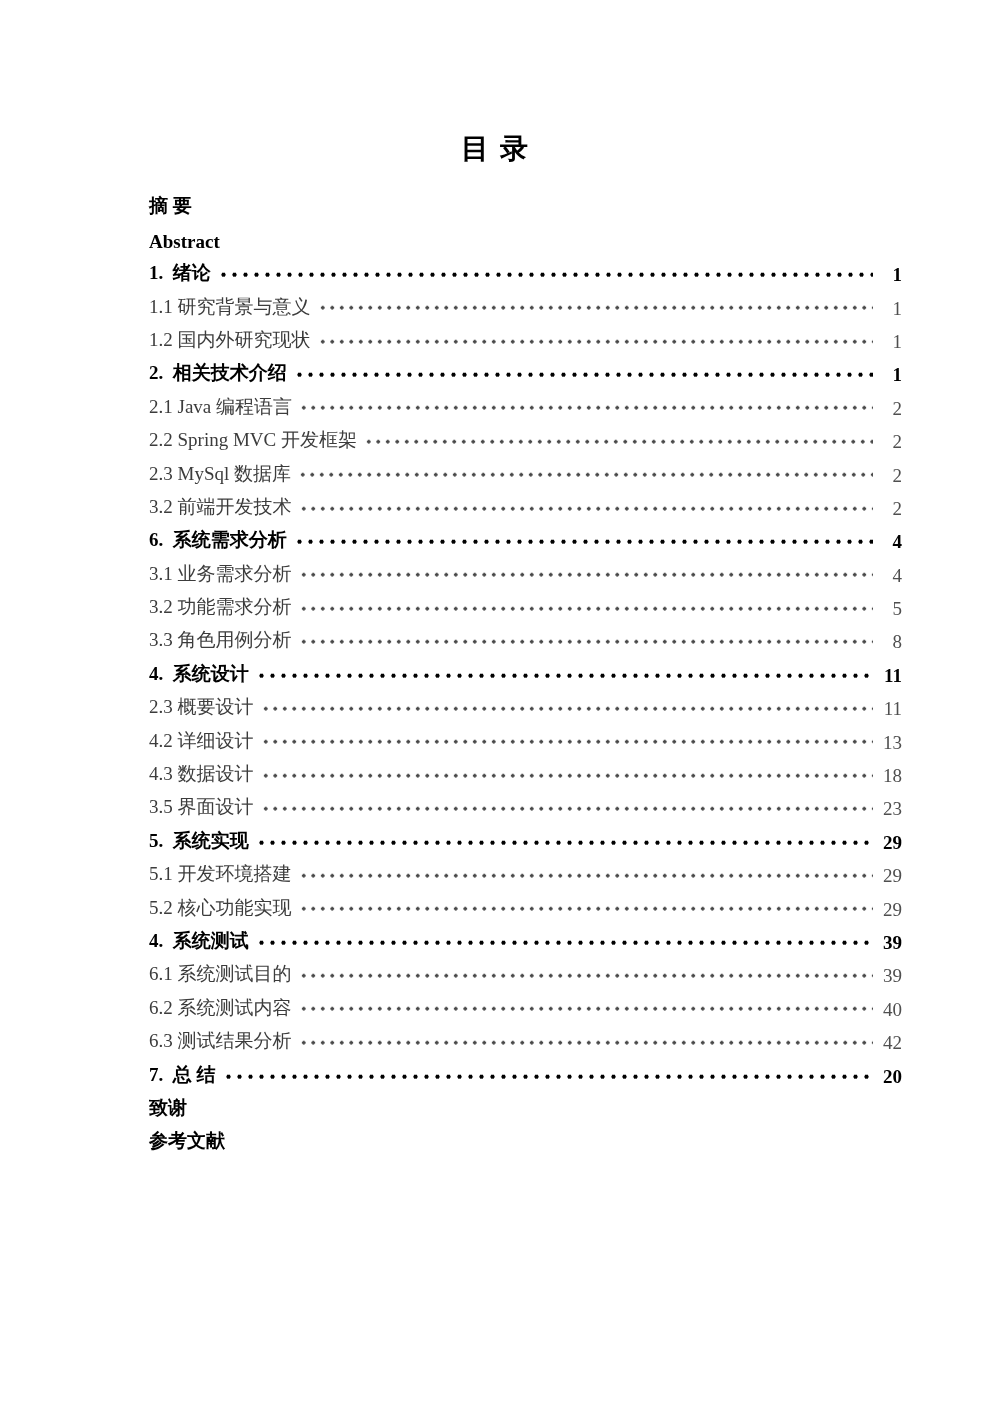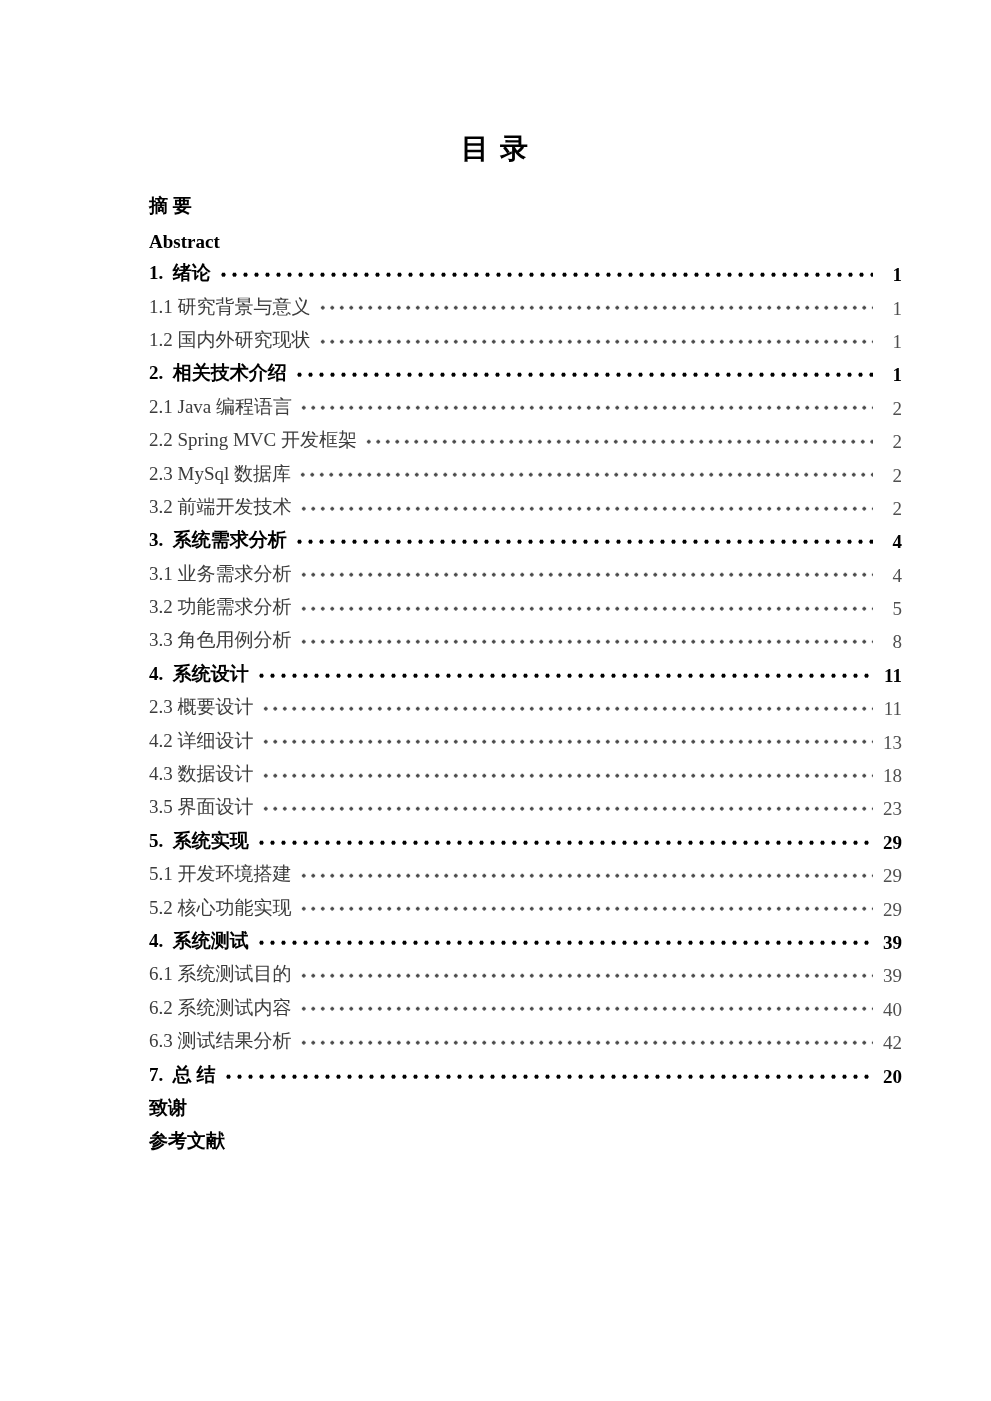--- a/index.html
+++ b/index.html
@@ -122,21 +122,21 @@
     <span class="toc-label">2.3 MySql 数据库</span>
     <span class="leader"></span>
     <span class="toc-page">2</span>
   </div>
       <div class="toc-row">
     <span class="toc-label">3.2 前端开发技术</span>
     <span class="leader"></span>
     <span class="toc-page">2</span>
   </div>
       <div class="toc-row bold">
-    <span class="toc-label">3.  系统需求分析</span>
+    <span class="toc-label">6.  系统需求分析</span>
     <span class="leader"></span>
     <span class="toc-page">4</span>
   </div>
       <div class="toc-row">
     <span class="toc-label">3.1 业务需求分析</span>
     <span class="leader"></span>
     <span class="toc-page">4</span>
   </div>
       <div class="toc-row">
     <span class="toc-label">3.2 功能需求分析</span>

